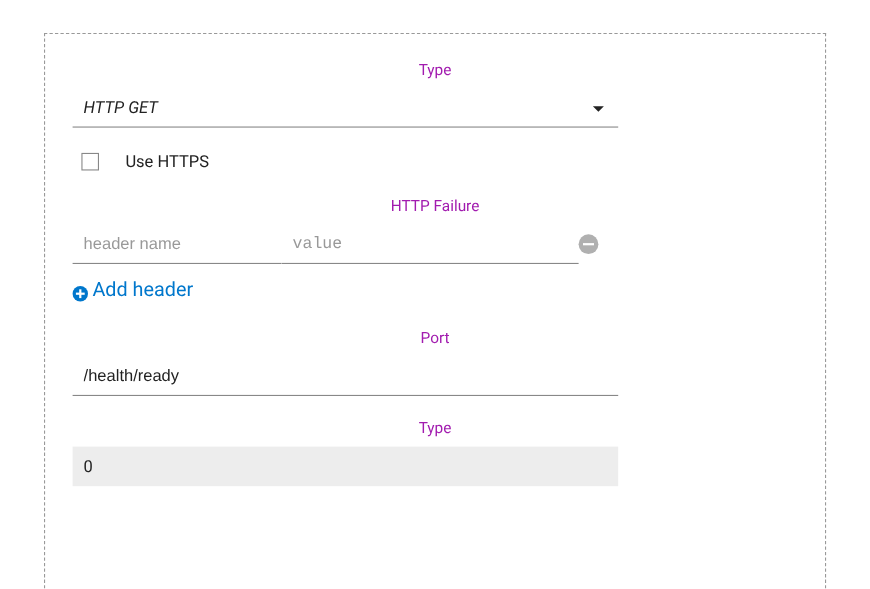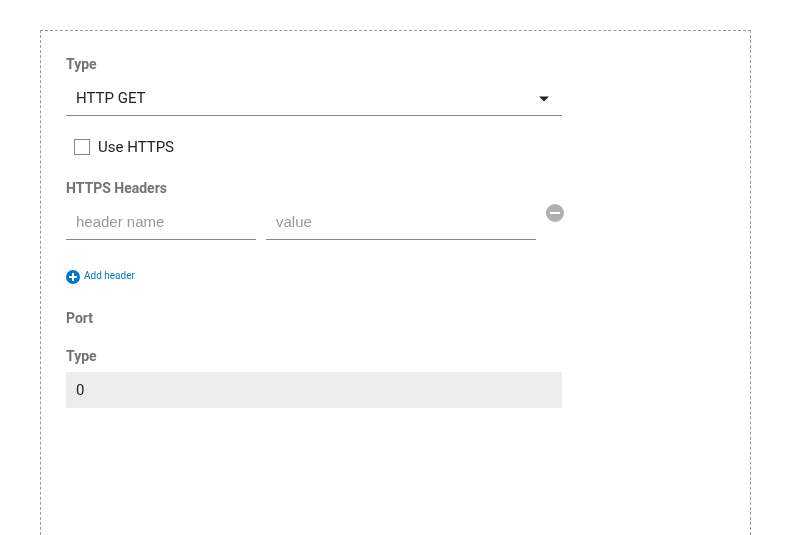--- a/index.html
+++ b/index.html
@@ -14,110 +14,111 @@
     border: 1px dashed #999;
     margin: 30px 40px 0 40px;
     padding: 25px 25px 0 25px;
     height: 520px;
   }
   .form-group {
     margin-bottom: 22px;
   }
   .form-label {
     display: block;
-    font-weight: 700;
+    font-weight: 400;
     font-size: 14px;
-    color: #737373;
+    color: #a21caf;
     margin-bottom: 8px;
+    text-align: center;
   }
   .select-wrapper {
     position: relative;
     width: 496px;
   }
   .select-field {
     width: 100%;
     height: 36px;
     padding: 0 10px;
     font-size: 15px;
     color: #222;
     border: none;
     border-bottom: 1px solid #888;
     background: #fff;
     display: flex;
     align-items: center;
     cursor: pointer;
+    font-style: italic;
   }
   .caret {
     position: absolute;
     right: 12px;
     top: 50%;
     transform: translateY(-50%);
     pointer-events: none;
   }
   .checkbox-row {
     display: flex;
     align-items: center;
-    gap: 8px;
+    gap: 24px;
     margin: 18px 0 24px 8px;
   }
   .checkbox-box {
     width: 16px;
     height: 16px;
     border: 1px solid #888;
     background: #fff;
     cursor: pointer;
   }
   .checkbox-label {
     font-size: 15px;
     color: #222;
   }
   .header-row {
     display: flex;
-    align-items: flex-start;
-    gap: 10px;
+    align-items: center;
     margin-bottom: 10px;
   }
   .header-input {
     height: 36px;
     padding: 0 10px;
     font-size: 15px;
     color: #222;
     border: none;
     border-bottom: 1px solid #888;
     background: #fff;
   }
   .header-input::placeholder {
     color: #999;
   }
   .header-name-input { width: 190px; }
-  .header-value-input { width: 270px; }
+  .header-value-input { width: 270px; font-family: Liberation Mono, monospace; }
   .remove-icon {
     width: 18px;
     height: 18px;
     border-radius: 50%;
     background: #b0b0b0;
     display: flex;
     align-items: center;
     justify-content: center;
     cursor: pointer;
     flex-shrink: 0;
   }
   .remove-icon .bar {
     width: 10px;
     height: 2px;
     background: #fff;
   }
   .add-link {
     display: inline-flex;
-    align-items: flex-start;
+    align-items: flex-end;
     gap: 4px;
     color: #0077cc;
-    font-size: 10px;
-    cursor: pointer;
-    margin-top: 20px;
+    font-size: 18px;
+    cursor: pointer;
+    margin-top: 3px;
   }
   .plus-circle {
     width: 14px;
     height: 14px;
     border-radius: 50%;
     background: #0077cc;
     display: flex;
     align-items: center;
     justify-content: center;
     position: relative;
@@ -170,36 +171,37 @@
       </span>
     </div>
   </div>
 
   <div class="checkbox-row">
     <div class="checkbox-box"></div>
     <span class="checkbox-label">Use HTTPS</span>
   </div>
 
   <div class="form-group">
-    <label class="form-label">HTTPS Headers</label>
+    <label class="form-label">HTTP Failure</label>
     <div class="header-row">
       <input class="header-input header-name-input" type="text" placeholder="header name" style="">
       <input class="header-input header-value-input" type="text" placeholder="value" style="">
       <div class="remove-icon">
         <div class="bar"></div>
       </div>
     </div>
     <div class="add-link">
       <span class="plus-circle"></span>
       <span>Add header</span>
     </div>
   </div>
 
   <div class="form-group">
     <label class="form-label">Port</label>
+    <input class="text-input" type="text" value="/health/ready" style="">
   </div>
 
   <div class="form-group">
     <label class="form-label">Type</label>
     <div class="readonly-input">
       <span>0</span>
     </div>
   </div>
 
 

